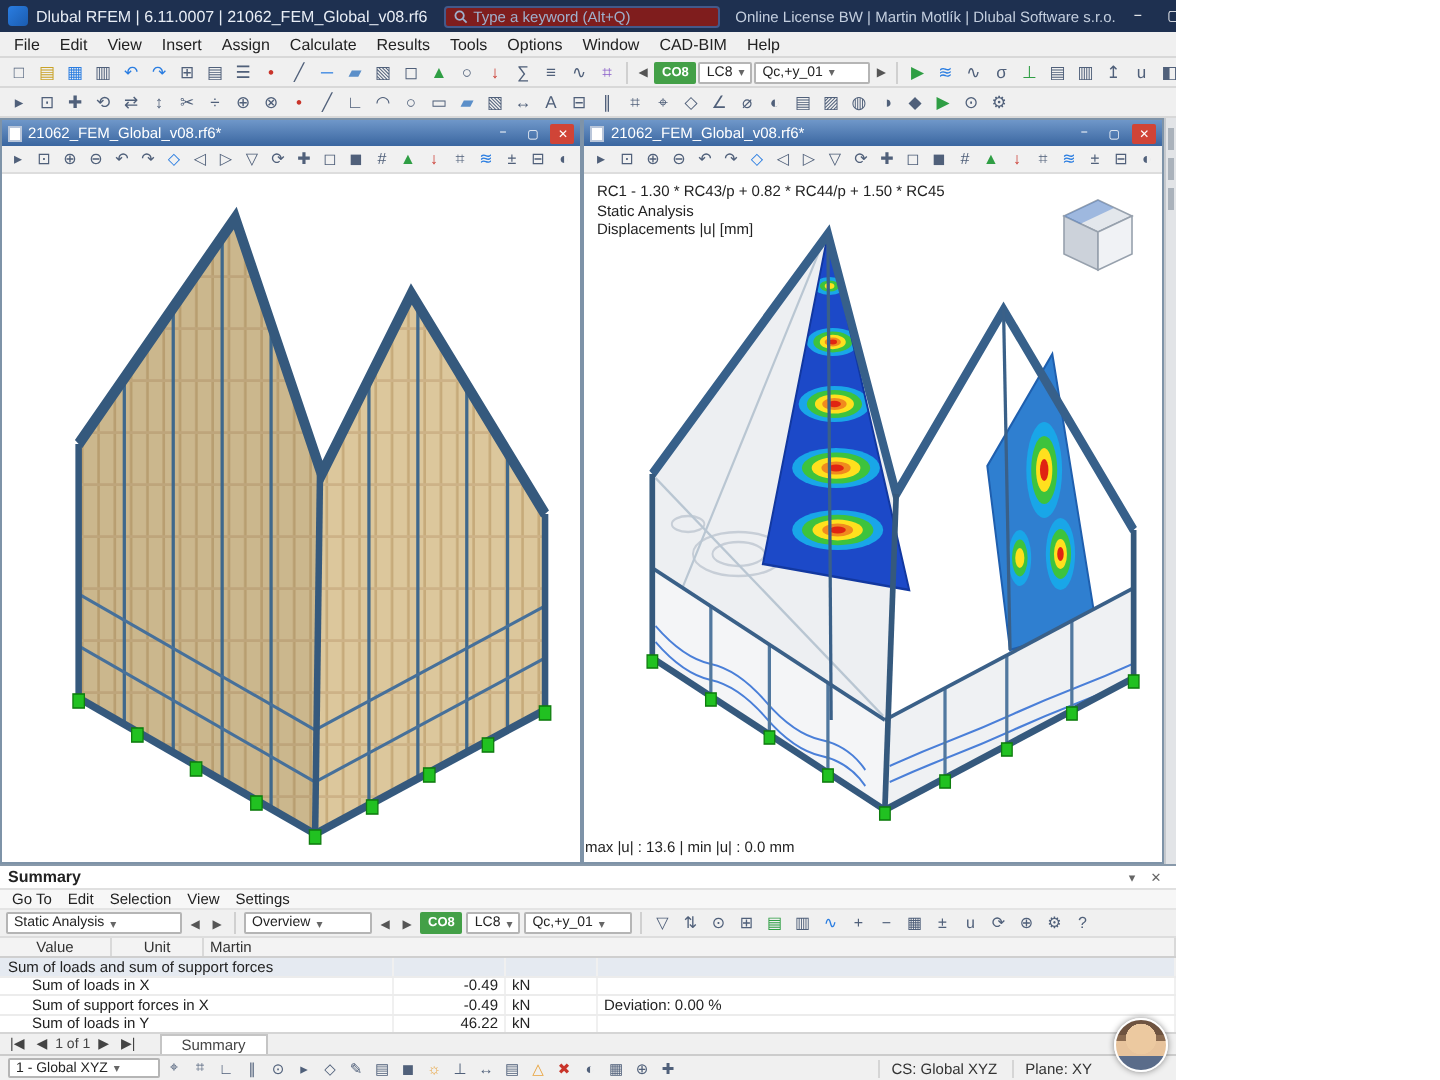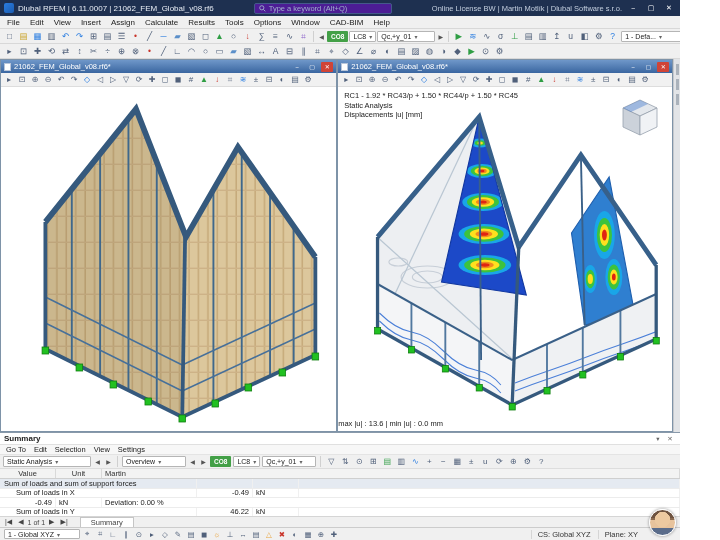--- a/index.html
+++ b/index.html
@@ -1,25 +1,25 @@
 <!DOCTYPE html>
 <html><head>
 <meta charset="utf-8">
 <style>
 *{margin:0;padding:0;box-sizing:border-box}
 html,body{width:720px;height:540px;overflow:hidden}
 body{font-family:"Liberation Sans",sans-serif;font-size:8px;color:#222}
-.app{position:relative;width:680px;height:540px;display:flex;flex-direction:column;background:#e8e8e8;overflow:hidden}
+.app{position:relative;width:588px;height:540px;display:flex;flex-direction:column;background:#e8e8e8;overflow:hidden}
 
 
 .titlebar{height:16px;background:#1e3050;display:flex;align-items:center;padding:0 4px;gap:4px;color:#e8edf5;flex:none}
 .app-icon{width:10px;height:10px;background:linear-gradient(135deg,#2a7de1,#1b5cb0);border-radius:2px;flex:none}
 .title-text{font-size:8px;white-space:nowrap}
 .flex-sp{flex:1}
-.searchbox{width:138px;height:11px;background:#4c1d95;border:1px solid #44598a;border-radius:2px;display:flex;align-items:center;gap:3px;padding:0 4px;color:#9fb0cc;font-size:7.5px;flex:none}
+.searchbox{width:138px;height:11px;background:#7f1d1d;border:1px solid #44598a;border-radius:2px;display:flex;align-items:center;gap:3px;padding:0 4px;color:#9fb0cc;font-size:7.5px;flex:none}
 .license{font-size:7.5px;color:#c3cede;white-space:nowrap}
 .winbtn{width:14px;height:12px;display:flex;align-items:center;justify-content:center;color:#fff;font-size:7px;flex:none}
 
 
 .menubar{height:13px;background:#f0f0f0;border-bottom:1px solid #d8d8d8;display:flex;align-items:center;padding:0 2px;flex:none}
 .menu-item{padding:0 5px;font-size:8px;color:#222;white-space:nowrap}
 .toolbar{height:15px;background:#f0f0f0;border-bottom:1px solid #d8d8d8;display:flex;align-items:center;padding:0 3px;gap:1px;overflow:hidden;flex:none}
 .tbi{width:13px;height:13px;display:flex;align-items:center;justify-content:center;font-size:8.5px;color:#50607a;flex:none}
 .tb-sep{width:1px;height:11px;background:#d0d0d0;margin:0 2px;flex:none}
 .combo{height:11px;background:#fff;border:1px solid #b5b5b5;border-radius:1px;display:flex;align-items:center;padding:0 3px;gap:3px;font-size:7px;color:#222;flex:none;white-space:nowrap}
@@ -315,21 +315,21 @@
           <span class="tbi">⌗</span>
           <span class="tbi" style="color: rgb(42, 125, 225);">≋</span>
           <span class="tbi">±</span>
           <span class="tbi">⊟</span>
           <span class="tbi">◐</span>
           <span class="tbi">▤</span>
           <span class="tbi">⚙</span>
         </div>
       <div class="viewport">
         <div class="overlay">
-          <div>RC1 - 1.92 * RC43/p + 1.50 * RC44/p + 1.50 * RC45</div>
+          <div>RC1 - 1.30 * RC43/p + 0.82 * RC44/p + 1.50 * RC45</div>
           <div>Static Analysis</div>
           <div>Displacements |u| [mm]</div>
         </div>
         <svg class="navcube" viewBox="0 0 44 44">
           <polygon points="22,5 39,13 22,21 5,13" fill="#e3e7ec" stroke="#97a1ad" stroke-width="0.8"></polygon>
           <polygon points="5,13 22,21 22,40 5,32" fill="#ccd2da" stroke="#97a1ad" stroke-width="0.8"></polygon>
           <polygon points="22,21 39,13 39,32 22,40" fill="#f0f2f5" stroke="#97a1ad" stroke-width="0.8"></polygon>
           <polygon points="22,5 30,9 13,17 5,13" fill="#4a7fd0" opacity="0.45"></polygon>
         </svg>
         <svg class="model" viewBox="0 0 355 344" preserveAspectRatio="none">
@@ -518,20 +518,21 @@
           </div>
         
           <div class="trow">
             <span class="col-desc">Sum of loads in X</span>
             <span class="col-val">-0.49</span>
             <span class="col-unit">kN</span>
             <span class="col-notes"></span>
           </div>
         
           <div class="trow">
+            <span class="col-desc">Sum of support forces in X</span>
             <span class="col-val">-0.49</span>
             <span class="col-unit">kN</span>
             <span class="col-notes">Deviation: 0.00 %</span>
           </div>
         
           <div class="trow">
             <span class="col-desc">Sum of loads in Y</span>
             <span class="col-val">46.22</span>
             <span class="col-unit">kN</span>
             <span class="col-notes"></span>

